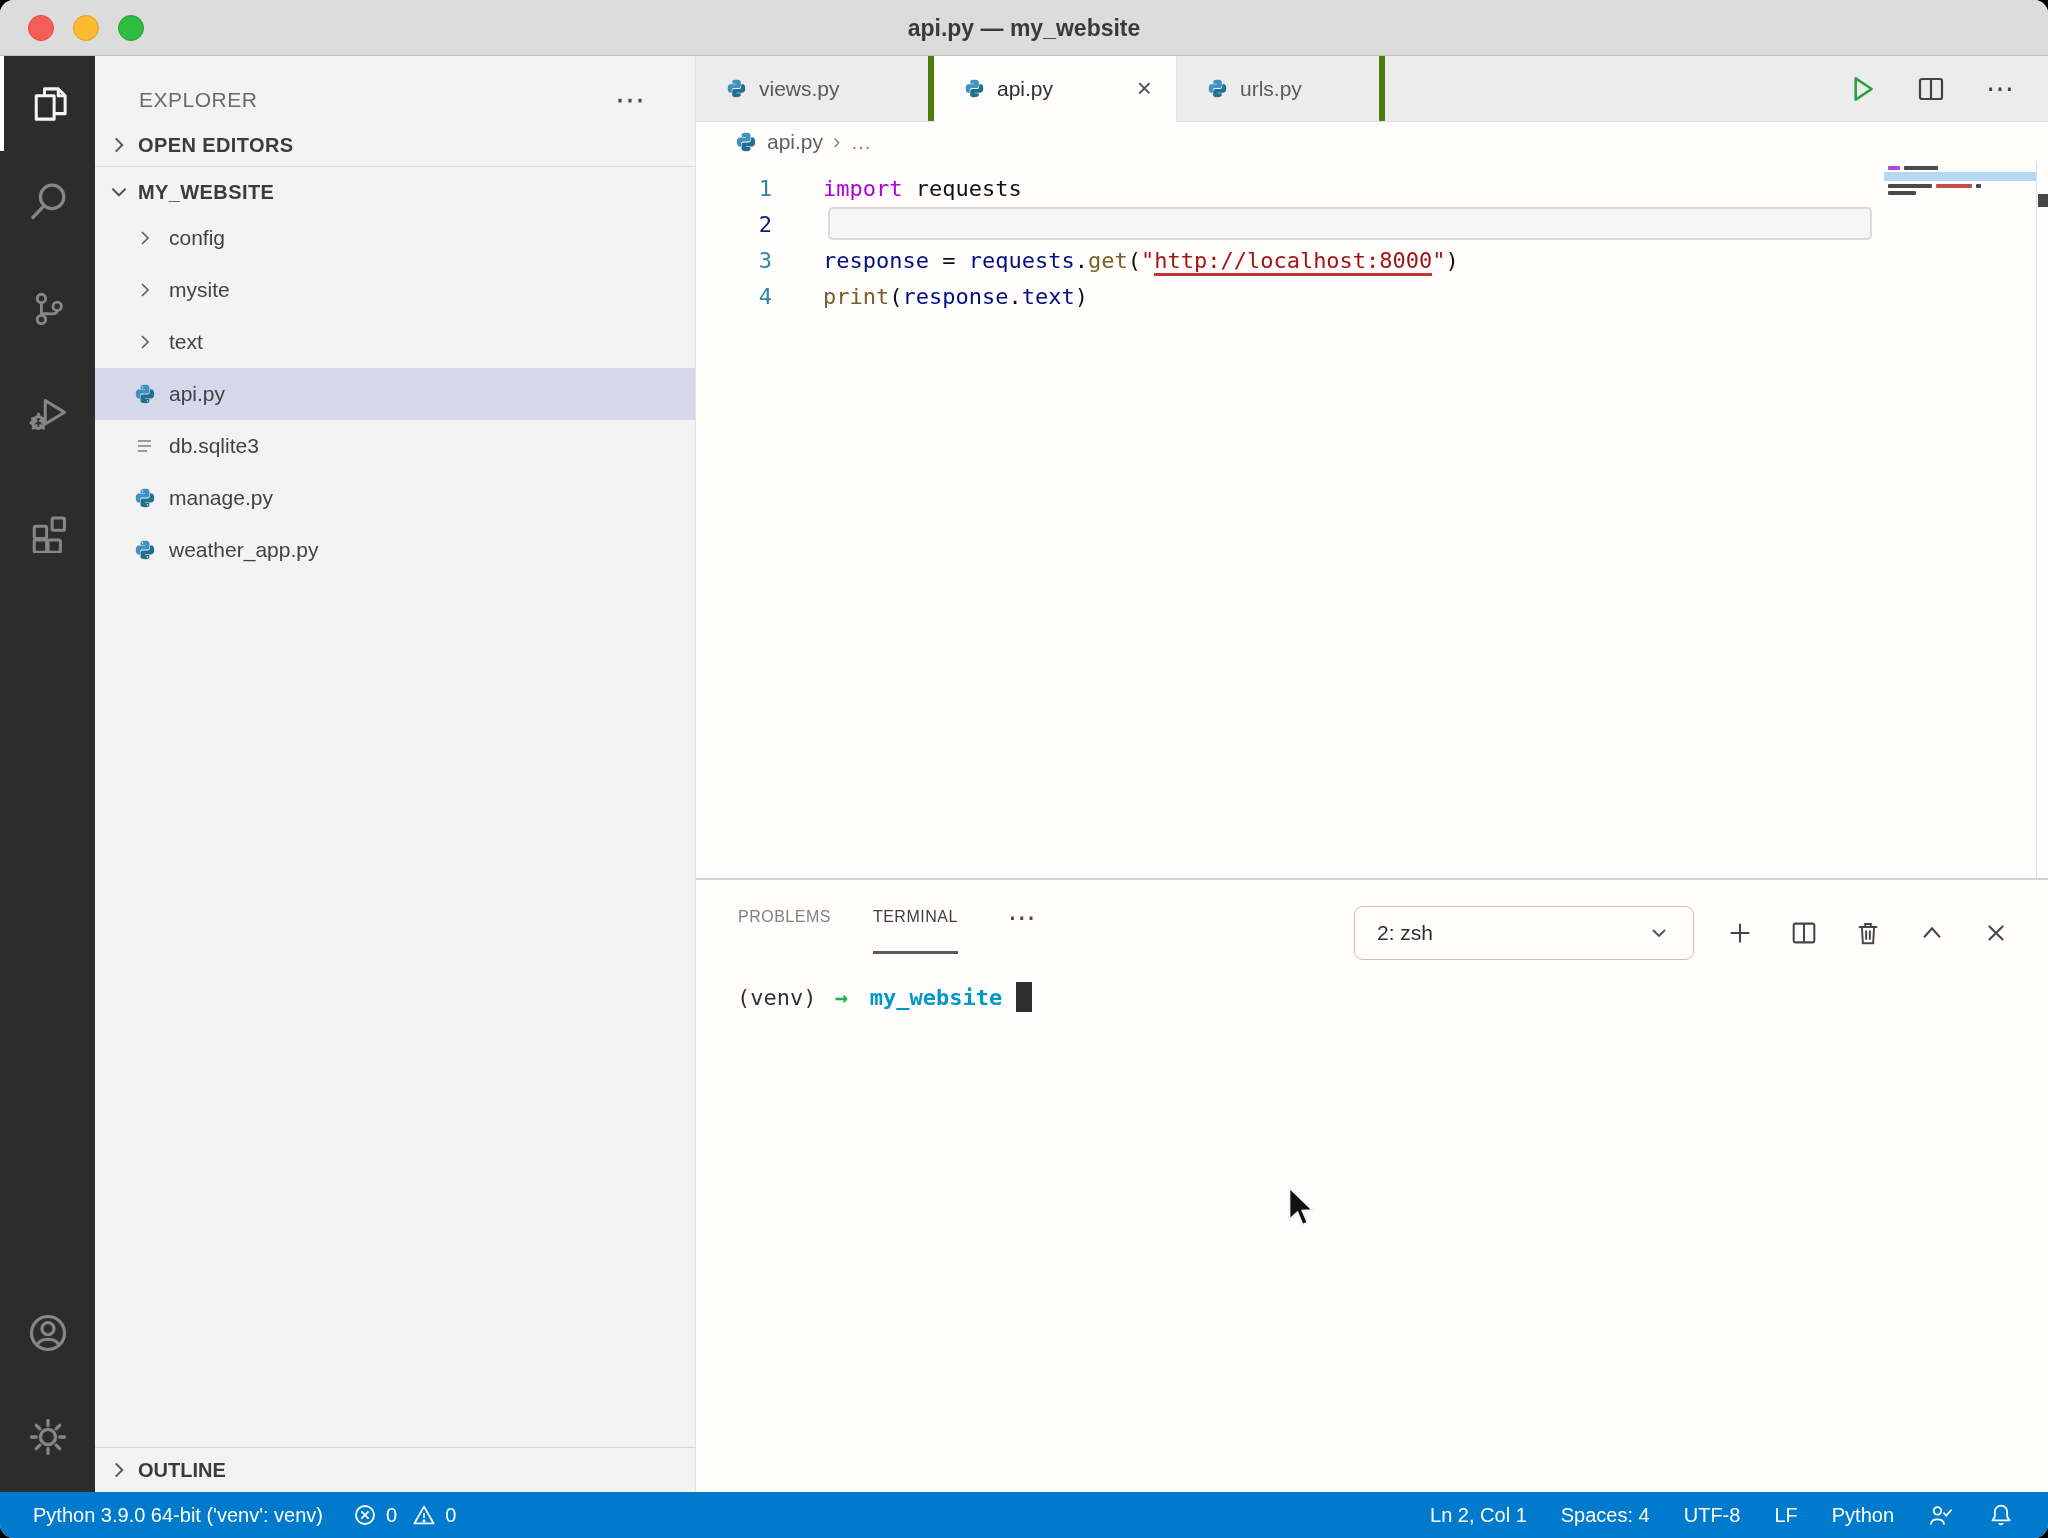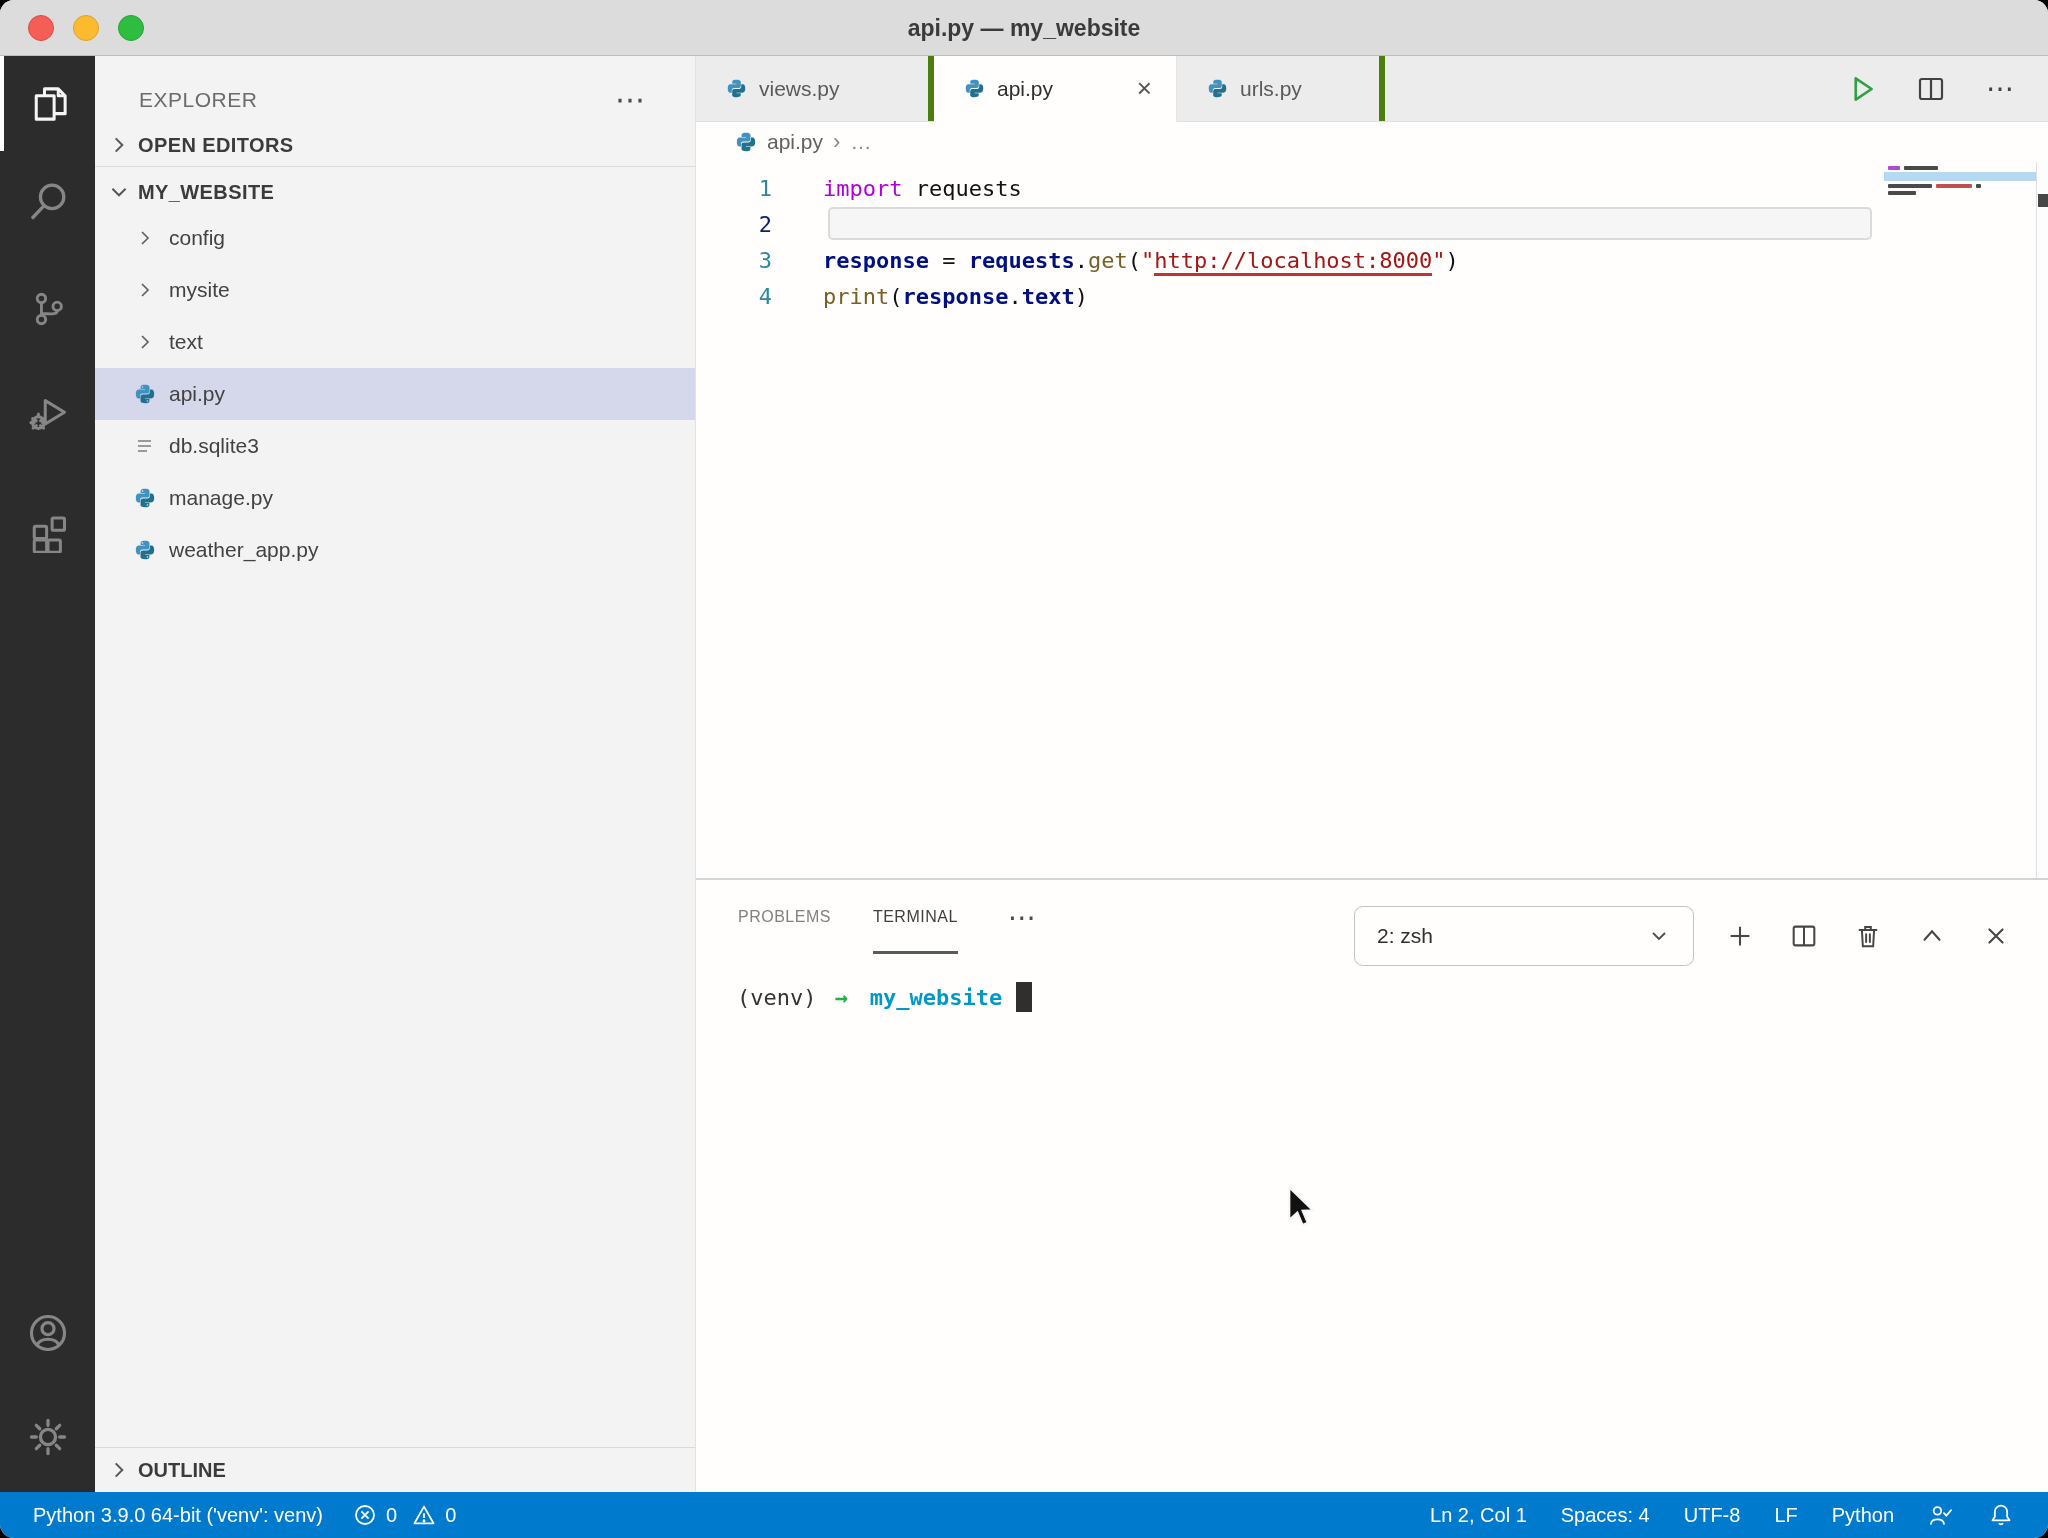--- a/index.html
+++ b/index.html
@@ -64,40 +64,40 @@
 
   .code-region { position:relative; height:716px; background:#fffefd; padding-top:8px; font-family:"DejaVu Sans Mono", monospace; }
   .code-line { position:relative; height:36px; display:flex; align-items:center; font-size:22px; }
   .gutter { width:84px; text-align:right; padding-right:8px; color:#2f86a1; flex:none; }
   .code-line.current .gutter { color:#0b216f; }
   .lc { margin-left:43px; white-space:pre; color:#111; }
   .current-box { position:absolute; left:132px; top:1px; width:1044px; height:33px; background:#f6f6f6;
                  border:2px solid #dadada; border-radius:5px; }
   .t-kw { color:#af00db; }
   .t-plain { color:#111; }
-  .t-var { color:#001080;font-weight:bold; }
+  .t-var { color:#001080; }
   .t-fn { color:#795e26; }
   .t-str { color:#a31515; }
   .t-strlink { color:#a31515; border-bottom:3px solid #c03434; }
 
   .minimap { position:absolute; top:0; right:12px; width:152px; height:716px; cursor:pointer; }
   .mm-row { position:absolute; left:4px; height:4px; display:flex; gap:4px; }
   .mm-seg { height:100%; border-radius:1px; }
   .mm-band { position:absolute; left:0; width:152px; top:10px; height:9px; background:#b5d8f3; }
   .ruler { position:absolute; top:0; right:0; width:12px; height:716px; border-left:1px solid #e0e0e0; background:#fdfdfd; cursor:pointer; }
   .ruler-mark { position:absolute; top:32px; left:1px; width:10px; height:13px; background:#474747; }
 
   
   .panel { position:relative; height:614px; border-top:2px solid #d4d4d4; background:#fffefd; }
   .panel-header { position:relative; height:74px; display:flex; align-items:center; padding-left:42px; }
   .ptab { font-size:16px; letter-spacing:.5px; color:#818181; margin-right:42px; height:74px; display:flex; align-items:center; cursor:pointer; }
   .ptab.active { color:#3f3f3f; border-bottom:3px solid #5a5a5a; padding-top:3px; }
   .panel-more { font-size:28px; color:#4c4c4c; letter-spacing:2px; margin-left:8px; cursor:pointer; }
   .panel-right { position:absolute; right:30px; top:26px; display:flex; align-items:center; }
-  .shell-select { width:340px; height:60px; border:1.5px solid #c3c3c3; border-radius:9px; background:#fffefd; display:flex;
+  .shell-select { width:340px; height:54px; border:1.5px solid #c3c3c3; border-radius:9px; background:#fffefd; display:flex;
                   align-items:center; padding:0 22px; font-size:21px; color:#2f2f2f; cursor:pointer; }
   .shell-select .dd-chev { margin-left:auto; color:#4c4c4c; display:flex; }
   .panel-acts { display:flex; margin-left:24px; color:#464646; }
   .panel-acts .act { width:44px; margin-left:20px; display:flex; justify-content:center; cursor:pointer; }
   .panel-acts .act:first-child { margin-left:0; }
 
   .terminal-body { position:absolute; top:74px; bottom:0; left:0; right:0; padding:28px 0 0 41px;
                    font-family:"DejaVu Sans Mono", monospace; font-size:22px; }
   .prompt { display:flex; align-items:center; }
   .p-venv { color:#333; }

